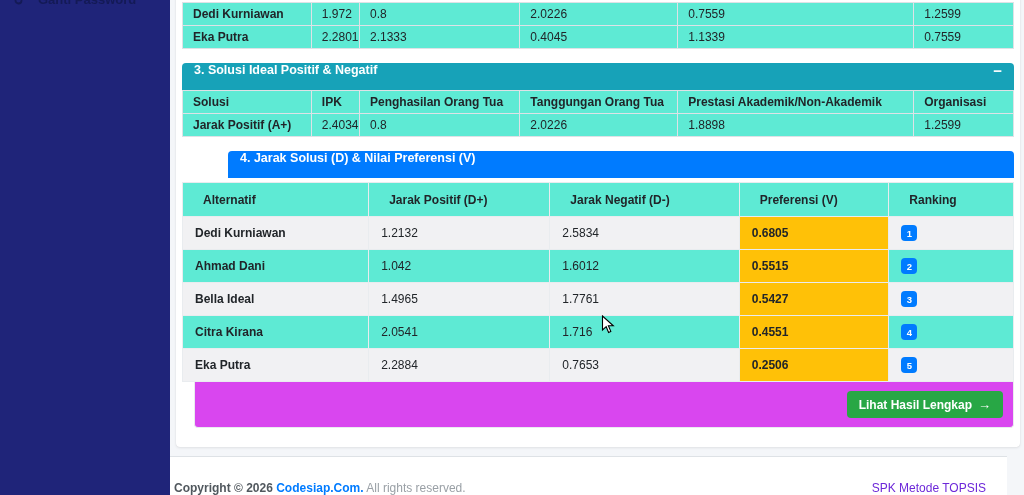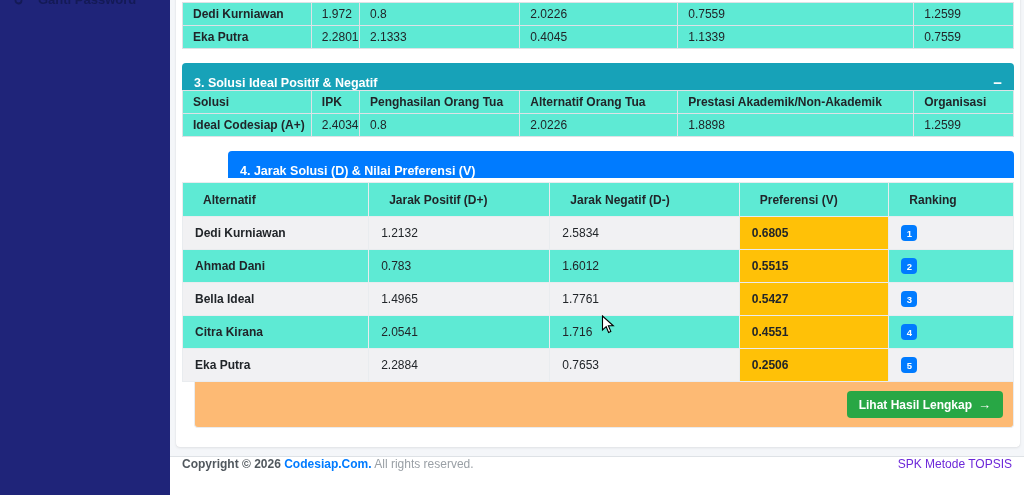--- a/index.html
+++ b/index.html
@@ -28,21 +28,21 @@
 
   .data-table th,.data-table td {
     border:1px solid #dee2e6; padding:4px 10px; text-align:left;
     font-size:12px; height:23px; vertical-align:middle; overflow:hidden; white-space:nowrap;
   }
   .data-table th { font-weight:700; color:#212529; }
 
   .step-card { margin-top:14px; }
   .step-header {
     height:27px; color:#fff; font-weight:700; font-size:12.5px;
-    display:flex; align-items:flex-end; padding:0 12px; border-radius:4px 4px 0 0;
+    display:flex; align-items:flex-start; padding:0 12px; border-radius:4px 4px 0 0;
   }
   .step-header.teal { background:#17a2b8; }
   .step-header.blue { background:#007bff;margin-left:46px; }
   .collapse-btn { margin-left:auto; font-weight:700; font-size:15px; line-height:1; cursor:pointer; }
 
   .rank-table { margin-top:4px; }
   .rank-table th,.rank-table td {
     border:1px solid #e9ecef; padding:0 12px; height:33px; font-size:12px;
     text-align:left; vertical-align:middle; overflow:hidden; white-space:nowrap;
   }
@@ -50,36 +50,36 @@
   .rank-table tbody th { font-weight:700; }
   .rank-table tbody tr:nth-child(odd) { background:#f1f1f3; }
   .pref-cell { background:#ffc107 !important; font-weight:700; }
   .rank-badge {
     display:inline-flex; width:16px; height:16px; background:#007bff; color:#fff;
     border-radius:4px; align-items:center; justify-content:center;
     font-size:9.5px; font-weight:700;
   }
 
   .card-footer {
-    background:#fdba74; border:1px solid #e9ecef; border-top:none;
+    background:#d946ef; border:1px solid #e9ecef; border-top:none;
     border-radius:0 0 4px 4px; padding:9px 10px;
     display:flex; justify-content:flex-end;margin-left:12px;
   }
   .green-btn {
     background:#28a745; color:#fff; border:none; border-radius:4px;
     font-weight:700; font-size:12px; padding:6px 12px; cursor:pointer;
     display:inline-flex; align-items:center; gap:6px; font-family:inherit;
   }
   .green-btn .arrow { font-size:13px; font-weight:700; }
 
   
   .page-footer {
-    position:absolute; left:170px; top:456px; width:854px; height:39px;
+    position:absolute; left:153px; top:456px; width:854px; height:39px;
     background:#fff; border-top:1px solid #dee2e6;
-    display:flex; align-items:flex-start; padding:0 12px; font-size:12px; color:#9aa0a6;
+    display:flex; align-items:flex-end; padding:0 21px; font-size:12px; color:#9aa0a6;
   }
   .footer-bold { font-weight:700; color:#51585e; }
   .footer-brand { font-weight:700; color:#007bff; cursor:pointer; }
   .footer-right { margin-left:auto; color:#6d28d9; }
 
   
   .cursor { position:absolute; left:601px; top:315px; z-index:50; pointer-events:none; }
 </style>
 </head>
 <body>
@@ -139,28 +139,28 @@
           <col style="width:19.3%">
         <col style="width:19%">
           <col style="width:28.4%">
           <col>
       </colgroup>
       <thead>
           <tr id="s3-head">
             <th>Solusi</th>
             <th>IPK</th>
             <th>Penghasilan Orang Tua</th>
-            <th>Alternatif Orang Tua</th>
+            <th>Tanggungan Orang Tua</th>
             <th>Prestasi Akademik/Non-Akademik</th>
             <th>Organisasi</th>
           </tr>
         </thead>
       <tbody>
           <tr>
-            <th>Ideal Codesiap (A+)</th>
+            <th>Jarak Positif (A+)</th>
             <td>2.4034</td>
             <td>0.8</td>
             <td>2.0226</td>
             <td>1.8898</td>
             <td>1.2599</td>
           </tr>
         </tbody>
     </table>
   </div>
 
@@ -188,21 +188,21 @@
       <tbody>
           <tr>
             <th>Dedi Kurniawan</th>
             <td>1.2132</td>
             <td>2.5834</td>
             <td class="pref-cell">0.6805</td>
             <td><span class="rank-badge">1</span></td>
           </tr>
           <tr>
             <th>Ahmad Dani</th>
-            <td>0.783</td>
+            <td>1.042</td>
             <td>1.6012</td>
             <td class="pref-cell">0.5515</td>
             <td><span class="rank-badge">2</span></td>
           </tr>
           <tr>
             <th>Bella Ideal</th>
             <td>1.4965</td>
             <td>1.7761</td>
             <td class="pref-cell">0.5427</td>
             <td><span class="rank-badge">3</span></td>

